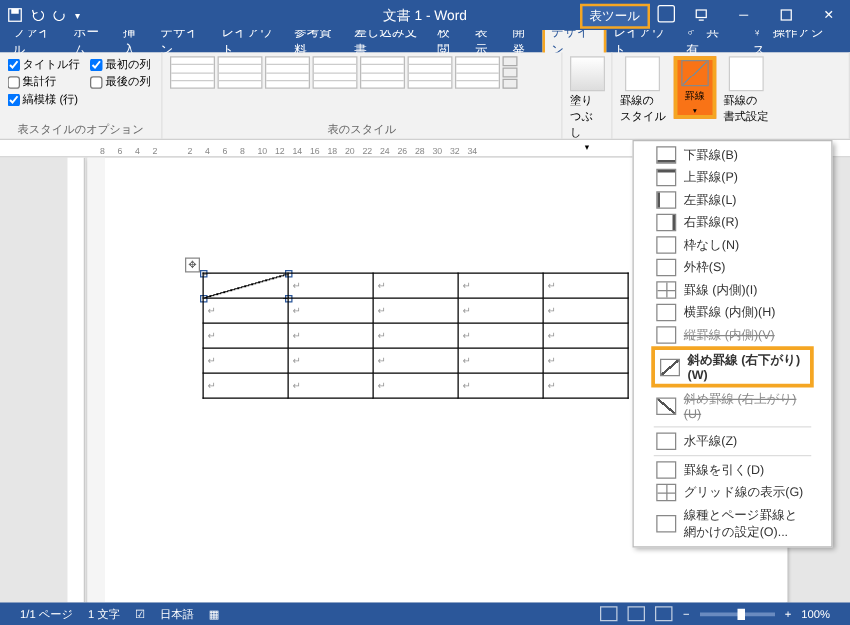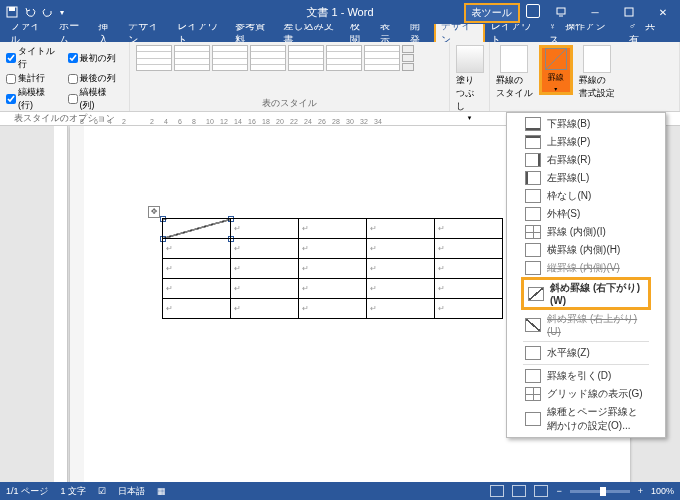--- a/index.html
+++ b/index.html
@@ -66,21 +66,21 @@
   .mic.bottom::after{content:"";position:absolute;left:0;right:0;bottom:0;height:2px;background:#555;}
   .mic.top::after{content:"";position:absolute;left:0;right:0;top:0;height:2px;background:#555;}
   .mic.left::after{content:"";position:absolute;left:0;top:0;bottom:0;width:2px;background:#555;}
   .mic.right::after{content:"";position:absolute;right:0;top:0;bottom:0;width:2px;background:#555;}
   .mic.grid::before{content:"";position:absolute;left:50%;top:0;bottom:0;width:1px;background:#888;}
   .mic.grid::after{content:"";position:absolute;top:50%;left:0;right:0;height:1px;background:#888;}
   .mic.diag::after{content:"";position:absolute;inset:0;background:linear-gradient(to bottom right,transparent 45%,#555 45%,#555 55%,transparent 55%);}
   .mic.diag2::after{content:"";position:absolute;inset:0;background:linear-gradient(to top right,transparent 45%,#555 45%,#555 55%,transparent 55%);}
   .strike{text-decoration:line-through;color:#888;}
 
-  .statusbar { position: absolute; left: 0; right: 0; bottom: 0; height: 18px; background: #2b579a; color: #fff; display: flex; align-items: center; font-size: 9px; padding: 0 6px; gap: 12px; }
+  .statusbar { position: absolute; left: 0; right: 0; bottom: 0; height: 18px; background: #2b579a; color: #fff; display: flex; align-items: center; font-size: 9px; padding: 0 16px; gap: 12px; }
   .statusbar .right { margin-left: auto; display: flex; align-items: center; gap: 8px; }
   .zoom-slider { width: 60px; height: 3px; background: #6a8bc0; position: relative; }
   .zoom-slider::after { content: ""; position: absolute; left: 50%; top: -3px; width: 6px; height: 9px; background: #fff; }
   .view-ic{width:14px;height:12px;border:1px solid #fff;opacity:.7;}
 </style>
 </head>
 <body>
 
 <div class="titlebar">
   <div class="qat">
@@ -124,22 +124,22 @@
   <span>デザイン</span>
   <span>レイアウト</span>
   <span>参考資料</span>
   <span>差し込み文書</span>
   <span>校閲</span>
   <span>表示</span>
   <span>開発</span>
   <span class="active-tab">デザイン</span>
   <span>レイアウト</span>
   <div class="right">
+    <span>♂ <span>共有</span></span>
     <span>♀ <span>操作アシス</span></span>
-    <span>♂ <span>共有</span></span>
   </div>
 </div>
 
 <div class="ribbon">
   <div class="ribbon-group" style="width:130px;">
     <div class="opt-grid">
       <label>
           <input type="checkbox" checked="" style="">
           <span>タイトル行</span>
         </label>
@@ -152,24 +152,20 @@
           <span>集計行</span>
         </label>
       <label>
           <input type="checkbox" style="">
           <span>最後の列</span>
         </label>
       <label>
           <input type="checkbox" checked="" style="">
           <span>縞模様 (行)</span>
         </label>
-      <label>
-          <input type="checkbox" style="">
-          <span>縞模様 (列)</span>
-        </label>
     </div>
     <div class="ribbon-group-label">表スタイルのオプション</div>
   </div>
   <div class="ribbon-group" style="flex:1;">
     <div class="style-gallery">
       <div class="style-thumb">
           <div class="r"></div>
           <div class="r"></div>
           <div class="r"></div>
           <div class="r"></div>
@@ -325,26 +321,26 @@
 <div class="dropdown-menu" id="border-menu">
     <div class="mi">
       <div class="mic bottom"></div>
       <span>下罫線(B)</span>
     </div>
     <div class="mi">
       <div class="mic top"></div>
       <span>上罫線(P)</span>
     </div>
     <div class="mi">
+      <div class="mic left"></div>
+      <span>左罫線(L)</span>
+    </div>
+    <div class="mi">
       <div class="mic right"></div>
       <span>右罫線(R)</span>
-    </div>
-    <div class="mi">
-      <div class="mic left"></div>
-      <span>左罫線(L)</span>
     </div>
     <div class="mi">
       <div class="mic "></div>
       <span>枠なし(N)</span>
     </div>
     <div class="mi">
       <div class="mic "></div>
       <span>外枠(S)</span>
     </div>
     <div class="mi">

